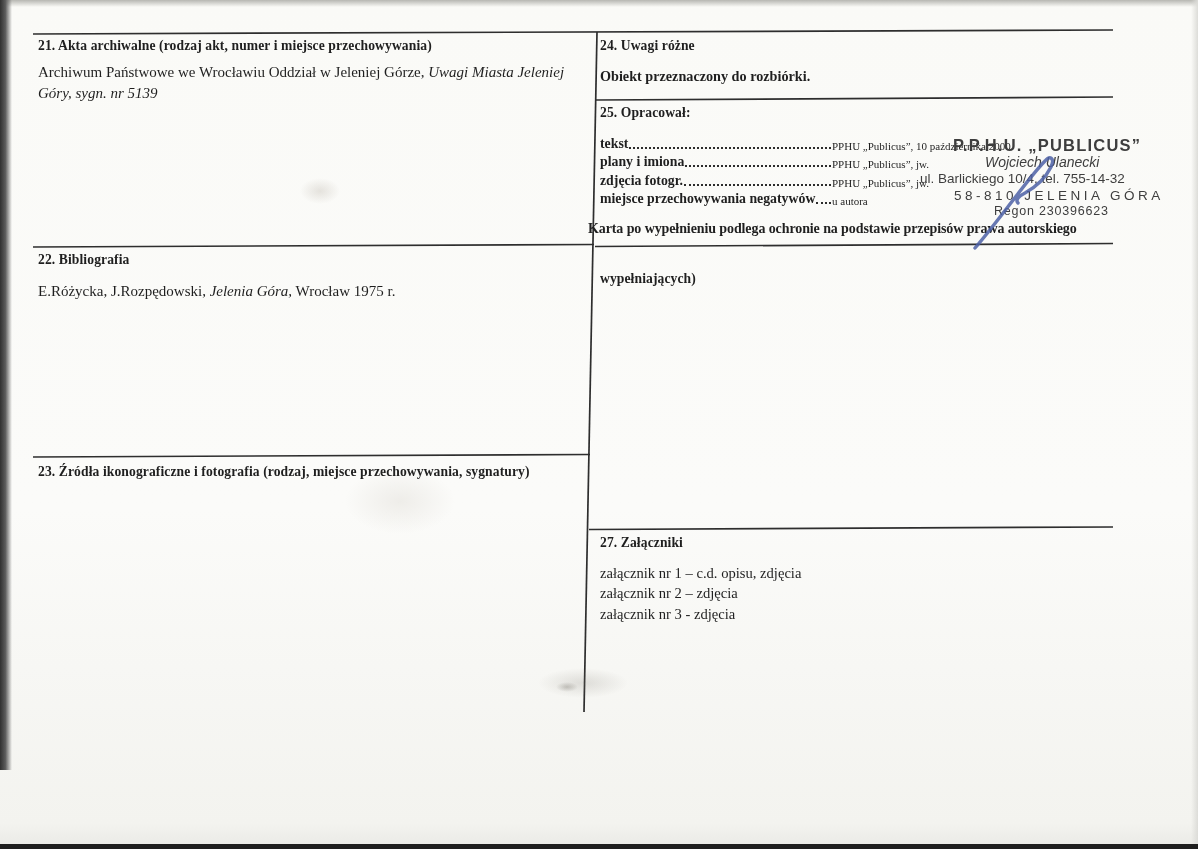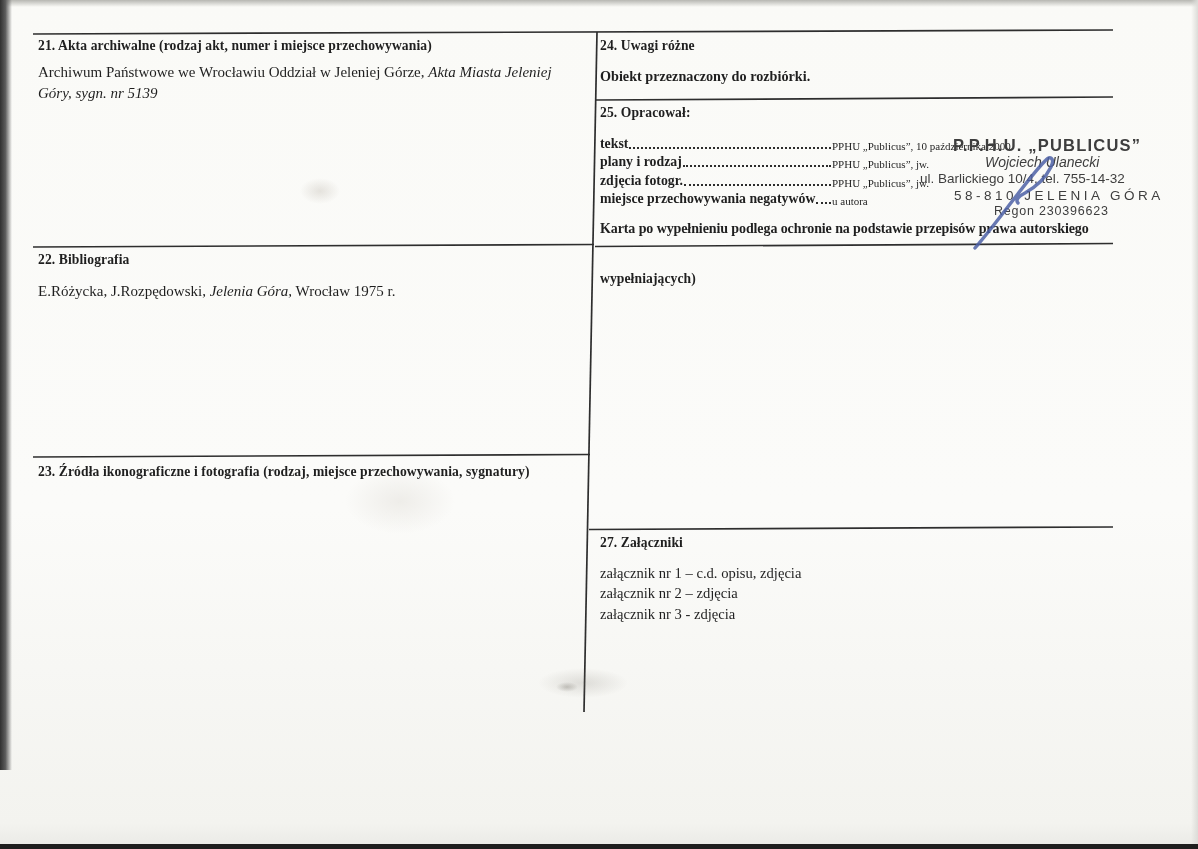--- a/index.html
+++ b/index.html
@@ -46,62 +46,62 @@
       <path d="M597,32 L584,712"></path>
       <path d="M33,247 L594,244.5"></path>
       <path d="M33,457 L590,454.5"></path>
       <path d="M596,100 L1113,97"></path>
       <path d="M595,246.5 L1113,243.5"></path>
       <path d="M589,529.5 L1113,527"></path>
     </g>
   </svg>
 
   <div class="t sec-title" style="left:38px;top:38px;">21. Akta archiwalne (rodzaj akt, numer i miejsce przechowywania)</div>
-  <div class="t body15" style="left:38px;top:62px;width:560px;"><span>Archiwum Państwowe we Wrocławiu Oddział w Jeleniej Górze, </span><span class="it">Akta Miasta Jeleniej</span><br><span class="it">Góry, sygn. nr 5139</span></div>
+  <div class="t body15" style="left:38px;top:62px;width:560px;"><span>Archiwum Państwowe we Wrocławiu Oddział w Jeleniej Górze, </span><span class="it">Uwagi Miasta Jeleniej</span><br><span class="it">Góry, sygn. nr 5139</span></div>
 
   <div class="t sec-title" style="left:38px;top:252px;">22. Bibliografia</div>
   <div class="t body15" style="left:38px;top:281px;width:560px;"><span>E.Różycka, J.Rozpędowski, </span><span class="it">Jelenia Góra,</span><span> Wrocław 1975 r.</span></div>
 
   <div class="t sec-title" style="left:38px;top:464px;">23. Źródła ikonograficzne i fotografia (rodzaj, miejsce przechowywania, sygnatury)</div>
 
   <div class="t sec-title" style="left:600px;top:38px;">24. Uwagi różne</div>
   <div class="t bold14" style="left:600px;top:68px;">Obiekt przeznaczony do rozbiórki.</div>
 
   <div class="t sec-title" style="left:600px;top:105px;">25. Opracował:</div>
   <div class="rows25">
     <div class="row25">
       <span class="dotcell">
           <span class="dotlabel">tekst</span>
           <span class="leader"></span>
         </span>
       <span class="val">PPHU „Publicus”, 10 października 2000</span>
     </div>
     <div class="row25">
       <span class="dotcell">
-          <span class="dotlabel">plany i rodzaj</span>
+          <span class="dotlabel">plany i imiona</span>
           <span class="leader"></span>
         </span>
       <span class="val">PPHU „Publicus”, jw.</span>
     </div>
     <div class="row25">
       <span class="dotcell">
           <span class="dotlabel">zdjęcia fotogr. </span>
           <span class="leader"></span>
         </span>
       <span class="val">PPHU „Publicus”, jw.</span>
     </div>
     <div class="row25">
       <span class="dotcell">
           <span class="dotlabel">miejsce przechowywania negatywów</span>
           <span class="leader"></span>
         </span>
       <span class="val">u autora</span>
     </div>
   </div>
-  <div class="t notice" style="left:600px;top:221px;">Karta po wypełnieniu podlega ochronie na podstawie przepisów prawa autorskiego</div>
+  <div class="t notice" style="left:588px;top:221px;">Karta po wypełnieniu podlega ochronie na podstawie przepisów prawa autorskiego</div>
 
   <div class="t sec-title wrap" style="left:600px;top:252px;width:505px;line-height:17.5px;"><br><span>wypełniających)</span></div>
 
   <div class="t sec-title" style="left:600px;top:535px;">27. Załączniki</div>
   <div class="t" style="left:600px;top:563px;font-size:14.6px;line-height:20.4px;">
     <div>załącznik nr 1 – c.d. opisu, zdjęcia</div>
     <div>załącznik nr 2 – zdjęcia</div>
     <div>załącznik nr 3 - zdjęcia</div>
   </div>
 

